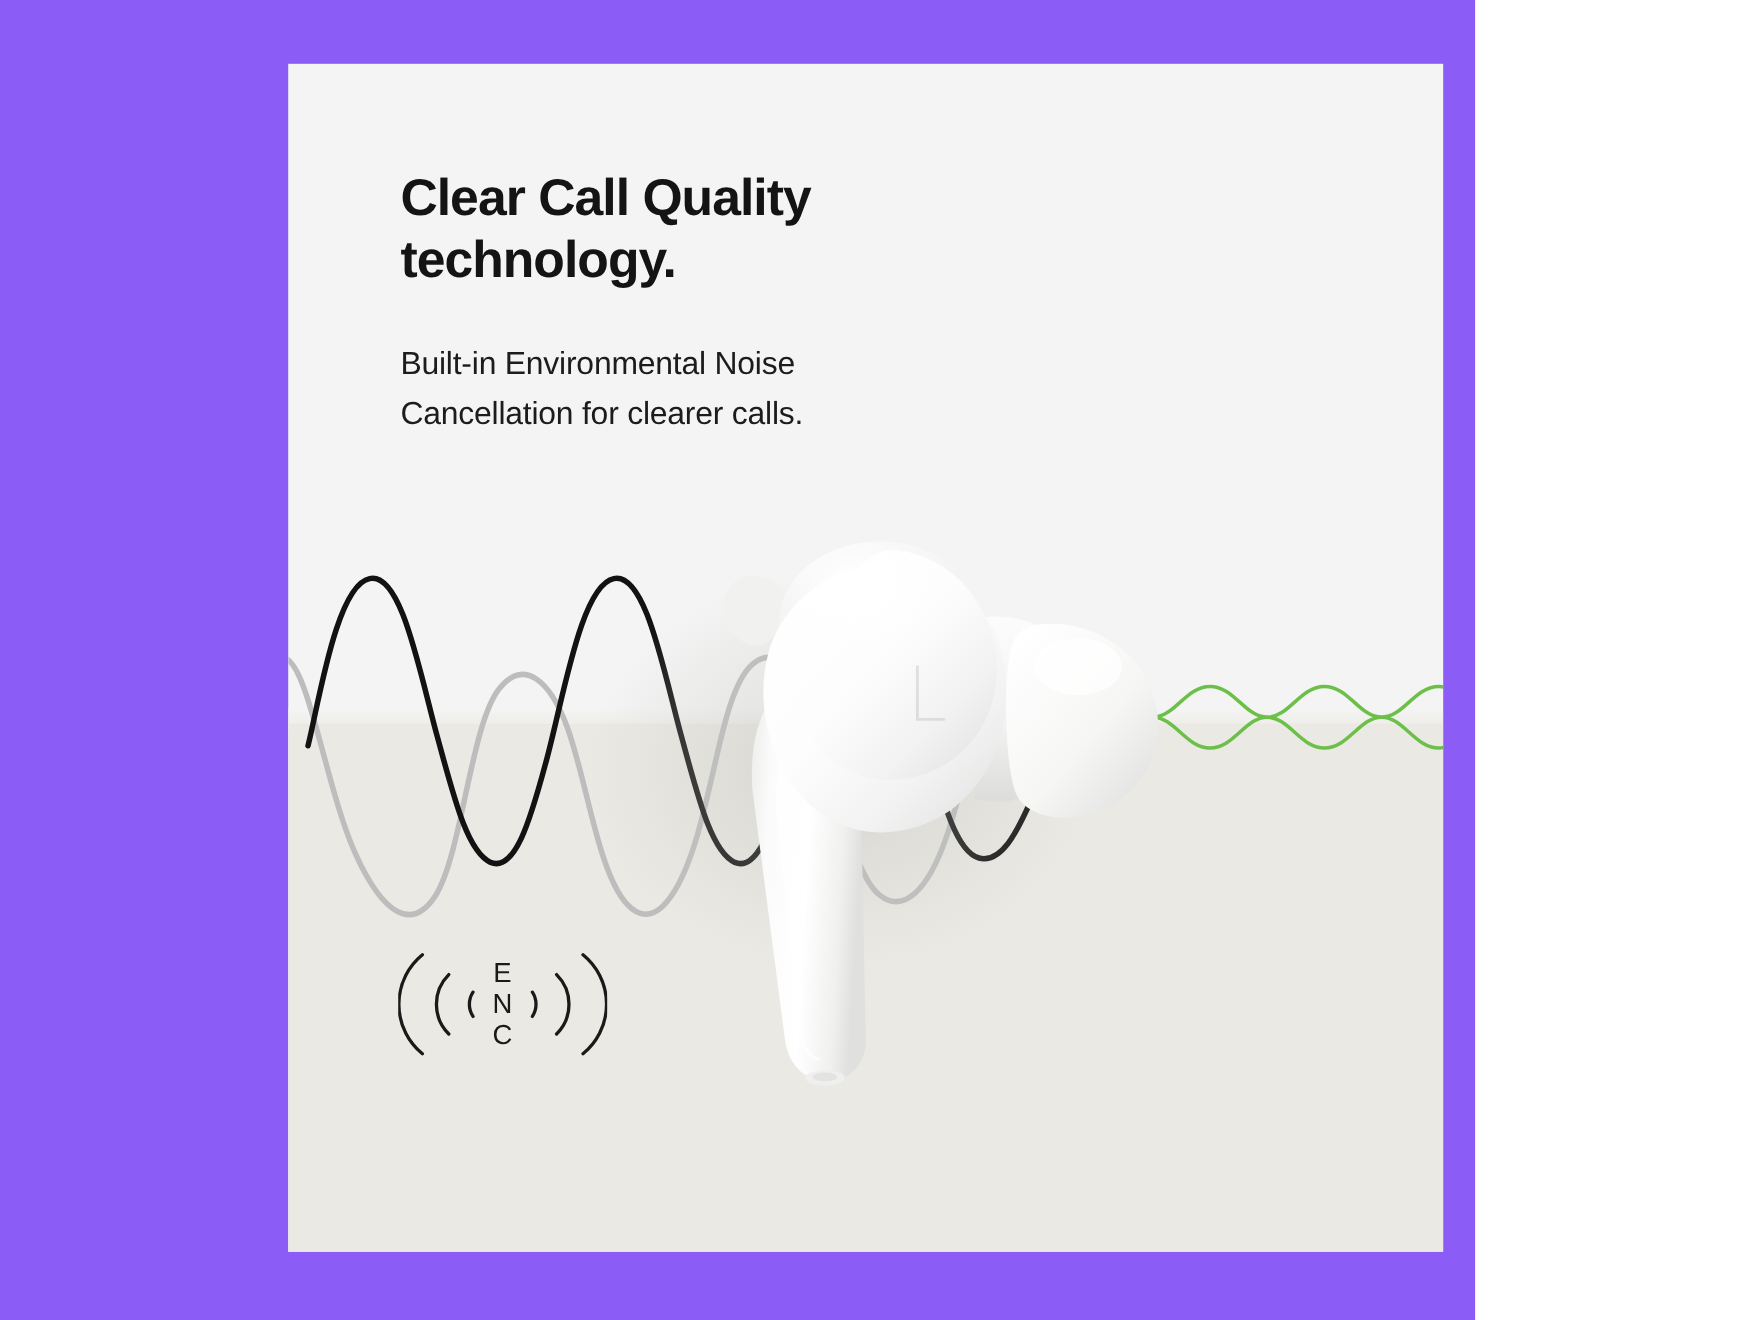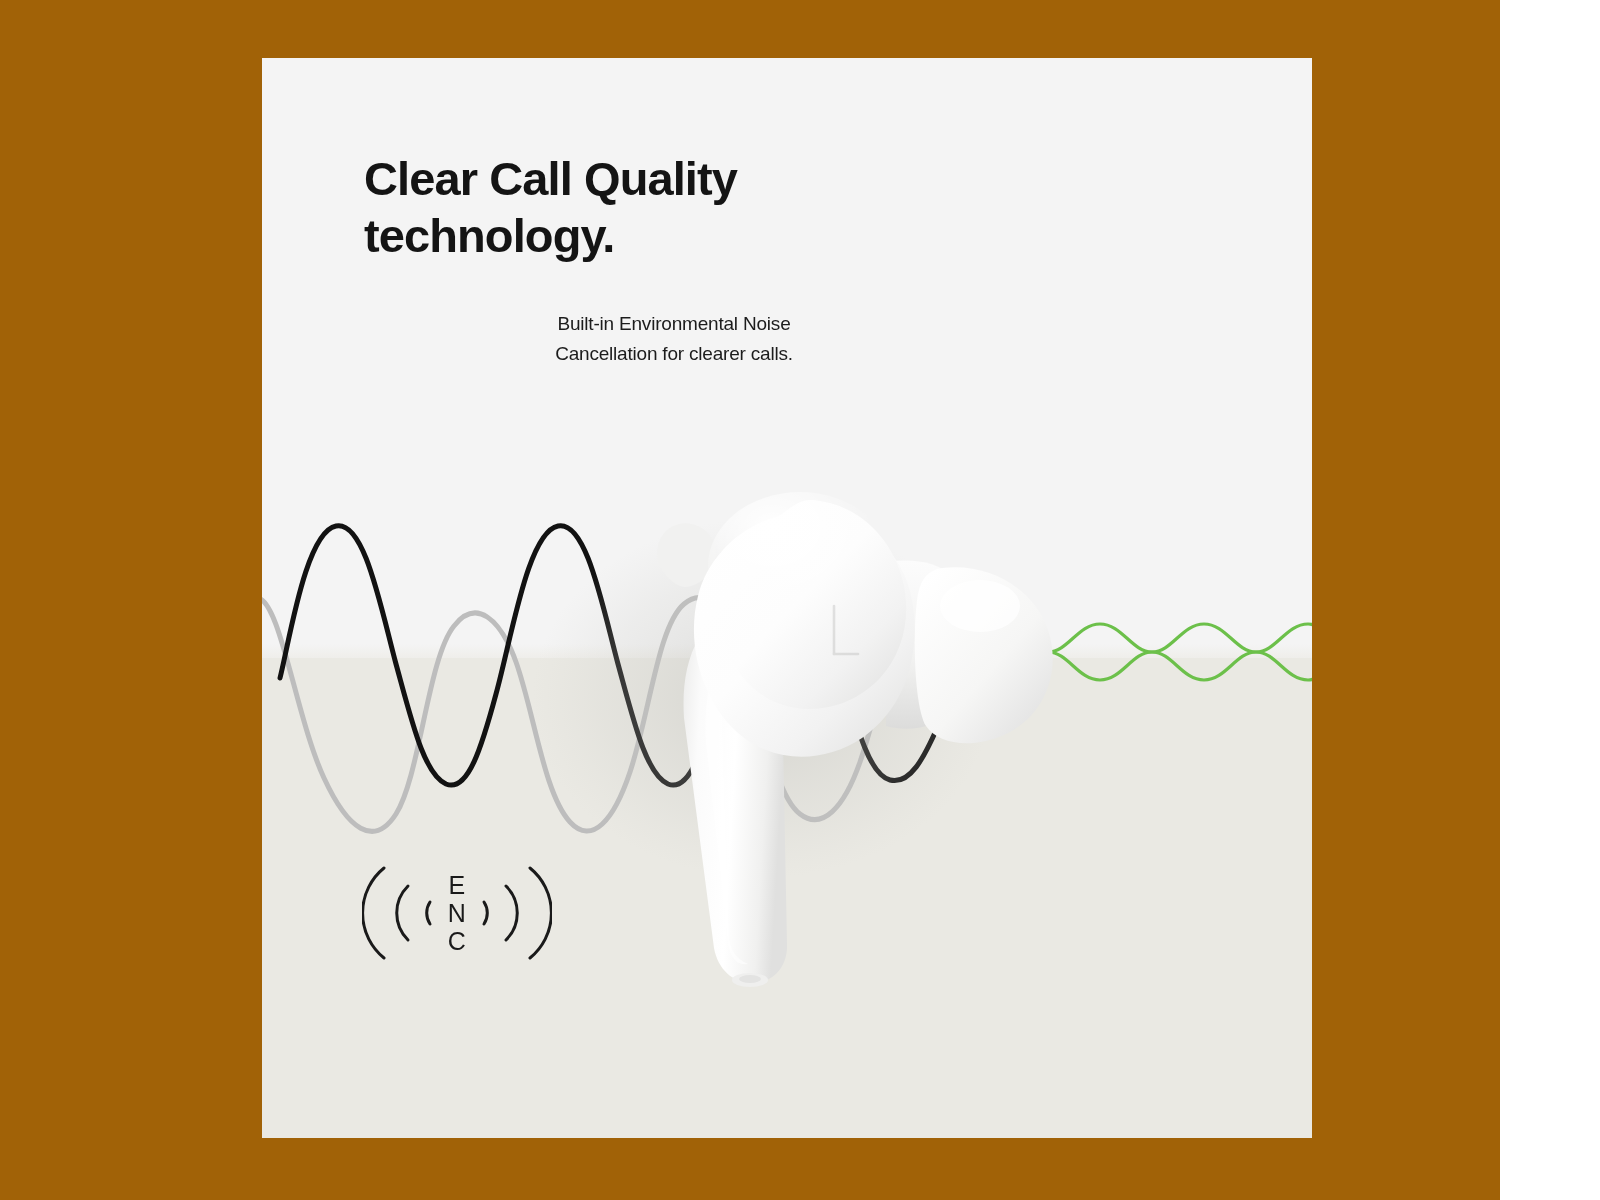--- a/index.html
+++ b/index.html
@@ -7,23 +7,23 @@
     padding: 0;
     background: #ffffff;
     width: 1600px;
     height: 1200px;
     overflow: hidden;
     font-family: "Liberation Sans", sans-serif;
   }
 
   #stage {
     position: relative;
-    width: 1500px;
+    width: 1341px;
     height: 1200px;
-    background: #a16207;
+    background: #8b5cf6;
   }
 
   
   #panel {
     position: absolute;
     left: 262px;
     top: 58px;
     width: 1050px;
     height: 1080px;
     background: #f4f4f4;
@@ -66,28 +66,27 @@
     font-weight: 700;
     letter-spacing: -0.9px;
     color: #141414;
     font-family: "Liberation Sans", sans-serif;
     white-space: pre-line;
   }
 
   #subhead {
     margin: 0;
     padding-top: 44px;
-    font-size: 19px;
+    font-size: 29px;
     line-height: 1.58;
     font-weight: 400;
     letter-spacing: -0.2px;
     color: #1c1c1c;
     font-family: "Liberation Sans", sans-serif;
     white-space: pre-line;
-    text-align: center;
   }
 
   
   #art {
     position: absolute;
     left: 0;
     top: 0;
     width: 1050px;
     height: 1080px;
   }

